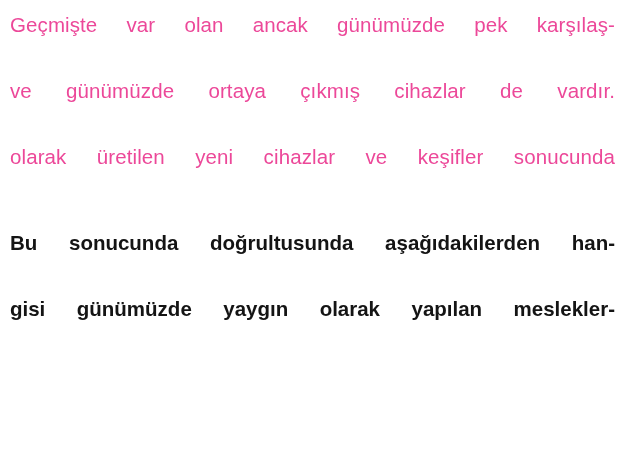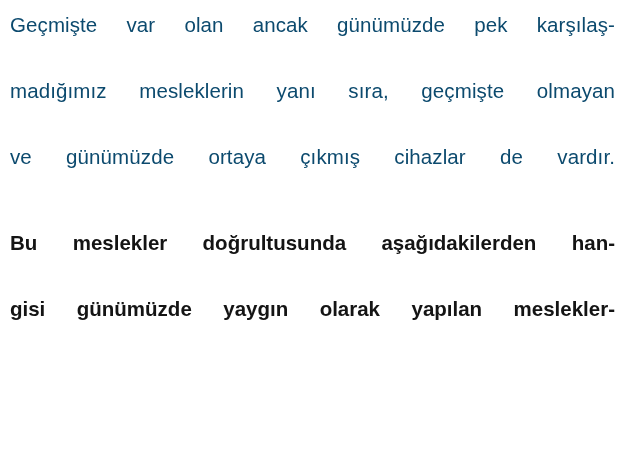--- a/index.html
+++ b/index.html
@@ -20,21 +20,21 @@
     height: 464px;
     box-sizing: border-box;
     padding: 8px 10px 0 10px;
   }
   .passage {
     font-size: 20.5px;
     line-height: 33px;
     text-align: justify;
     text-justify: inter-word;
     letter-spacing: 0.1px;
-    color: #0c4a6e;
+    color: #ec4899;
   }
   .passage p {
     margin: 0;
   }
   
   .jline {
     display: block;
     text-align: justify;
   }
   .jline::after {
@@ -59,24 +59,24 @@
   }
 </style>
 </head>
 <body>
 
 <div class="page">
 
   <div class="passage">
     <p>
       <span class="jline">Geçmişte var olan ancak günümüzde pek karşılaş-</span>
-      <span class="jline">madığımız mesleklerin yanı sıra, geçmişte olmayan</span>
       <span class="jline">ve günümüzde ortaya çıkmış cihazlar de vardır.</span>
+      <span class="jline">olarak üretilen yeni cihazlar ve keşifler sonucunda</span>
     </p>
   </div>
 
   <div class="prompt">
-    <span class="jline">Bu meslekler doğrultusunda aşağıdakilerden han-</span>
+    <span class="jline">Bu sonucunda doğrultusunda aşağıdakilerden han-</span>
     <span class="jline">gisi günümüzde yaygın olarak yapılan meslekler-</span>
 
   </div>
 
 </div>
 
 </body></html>

